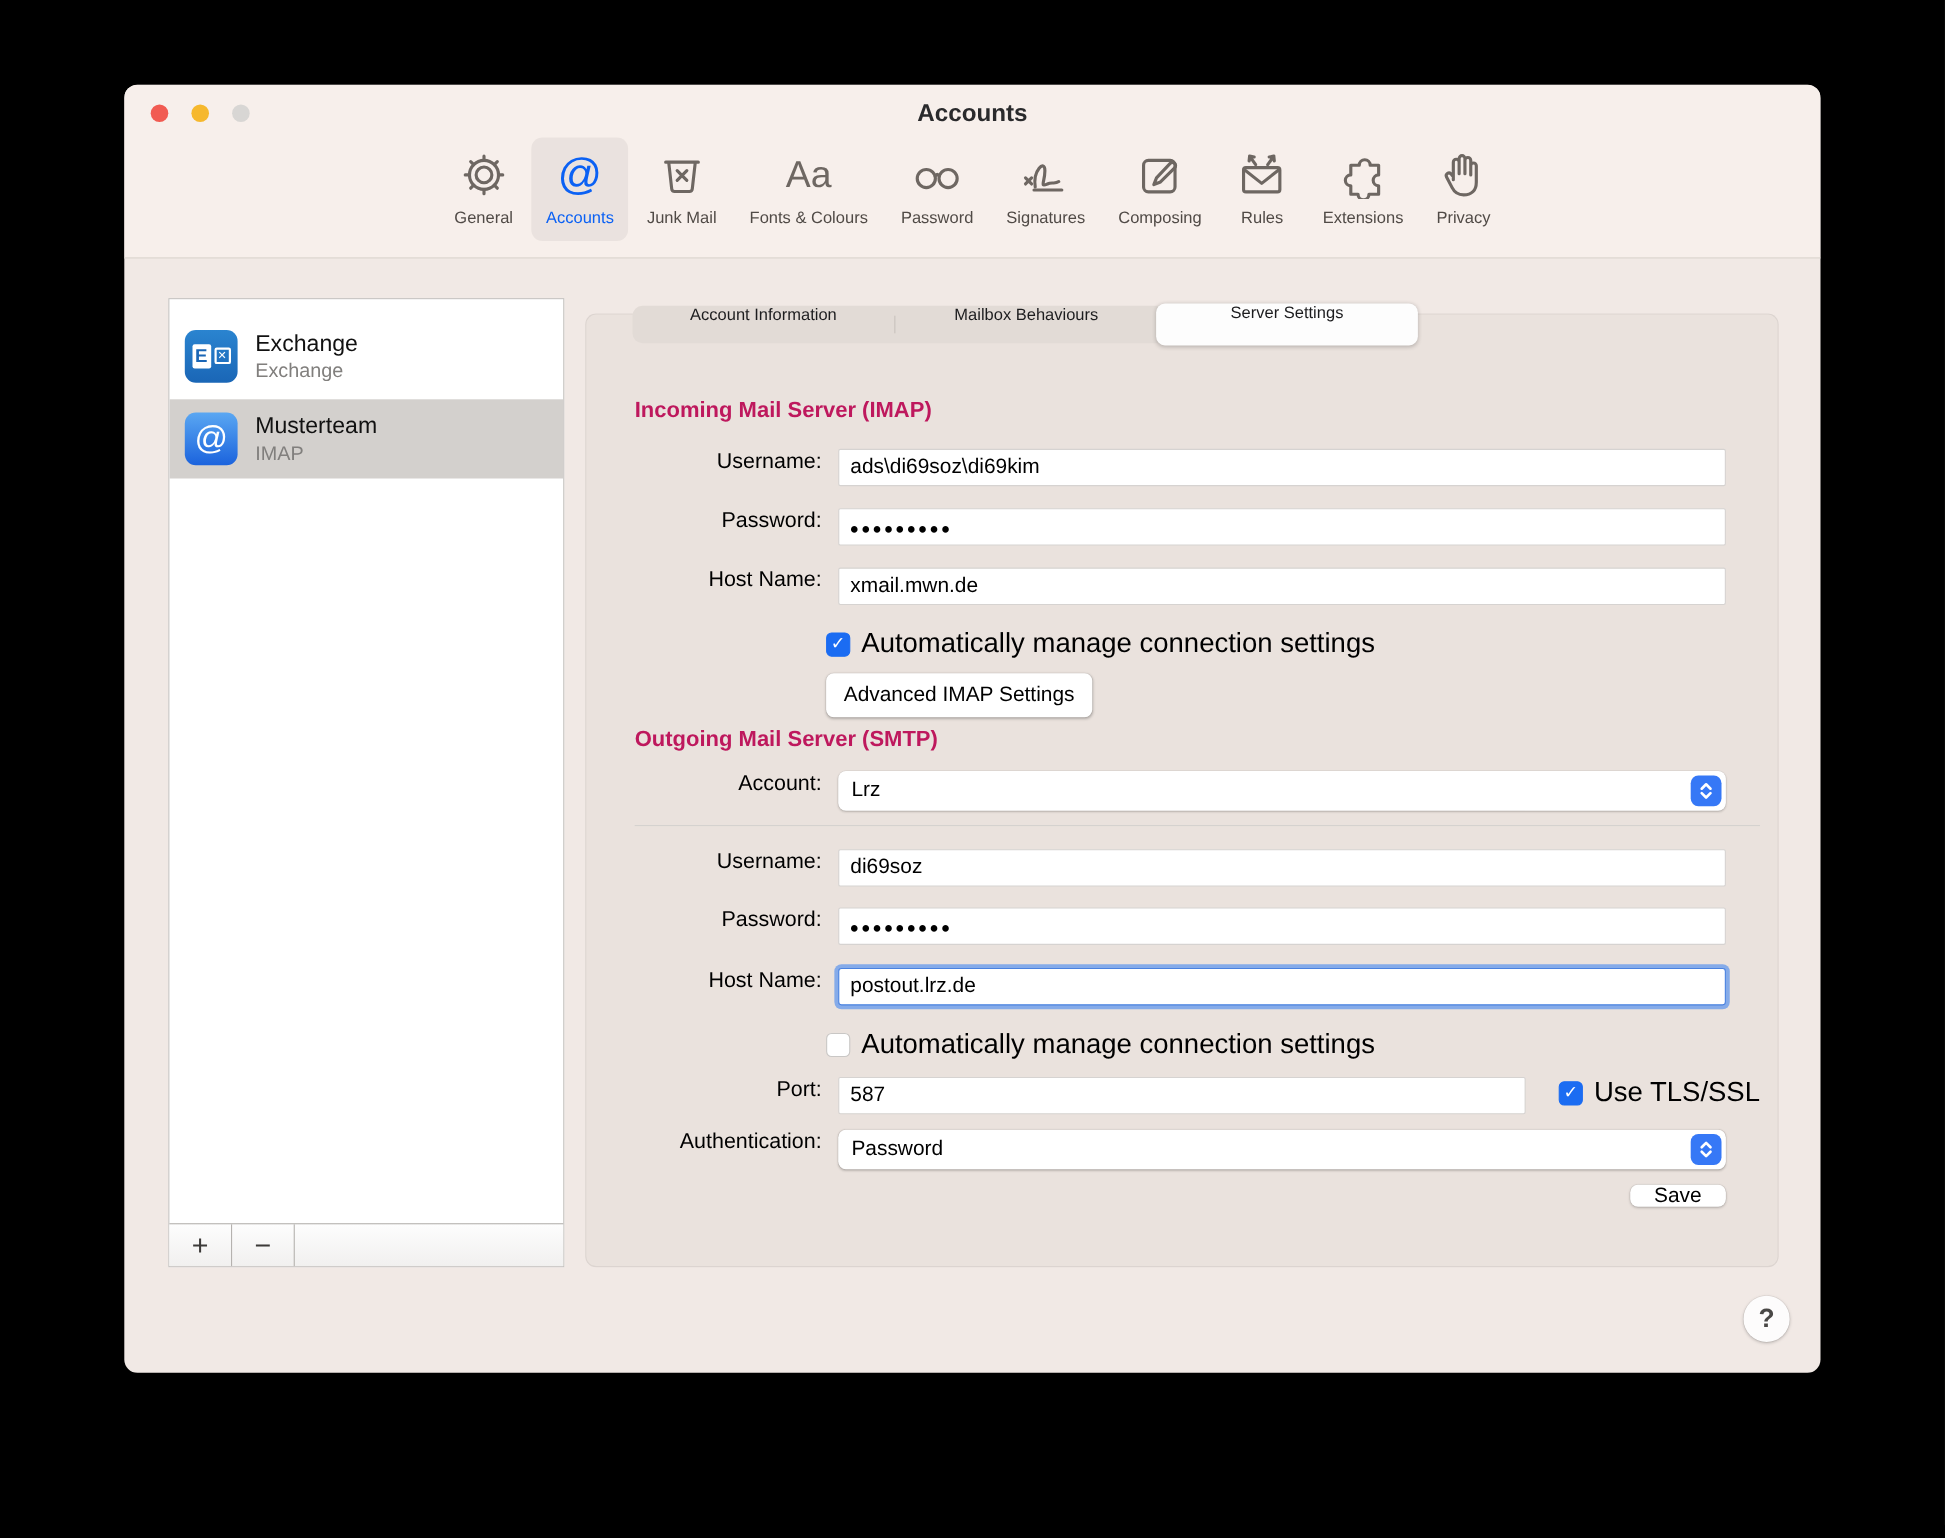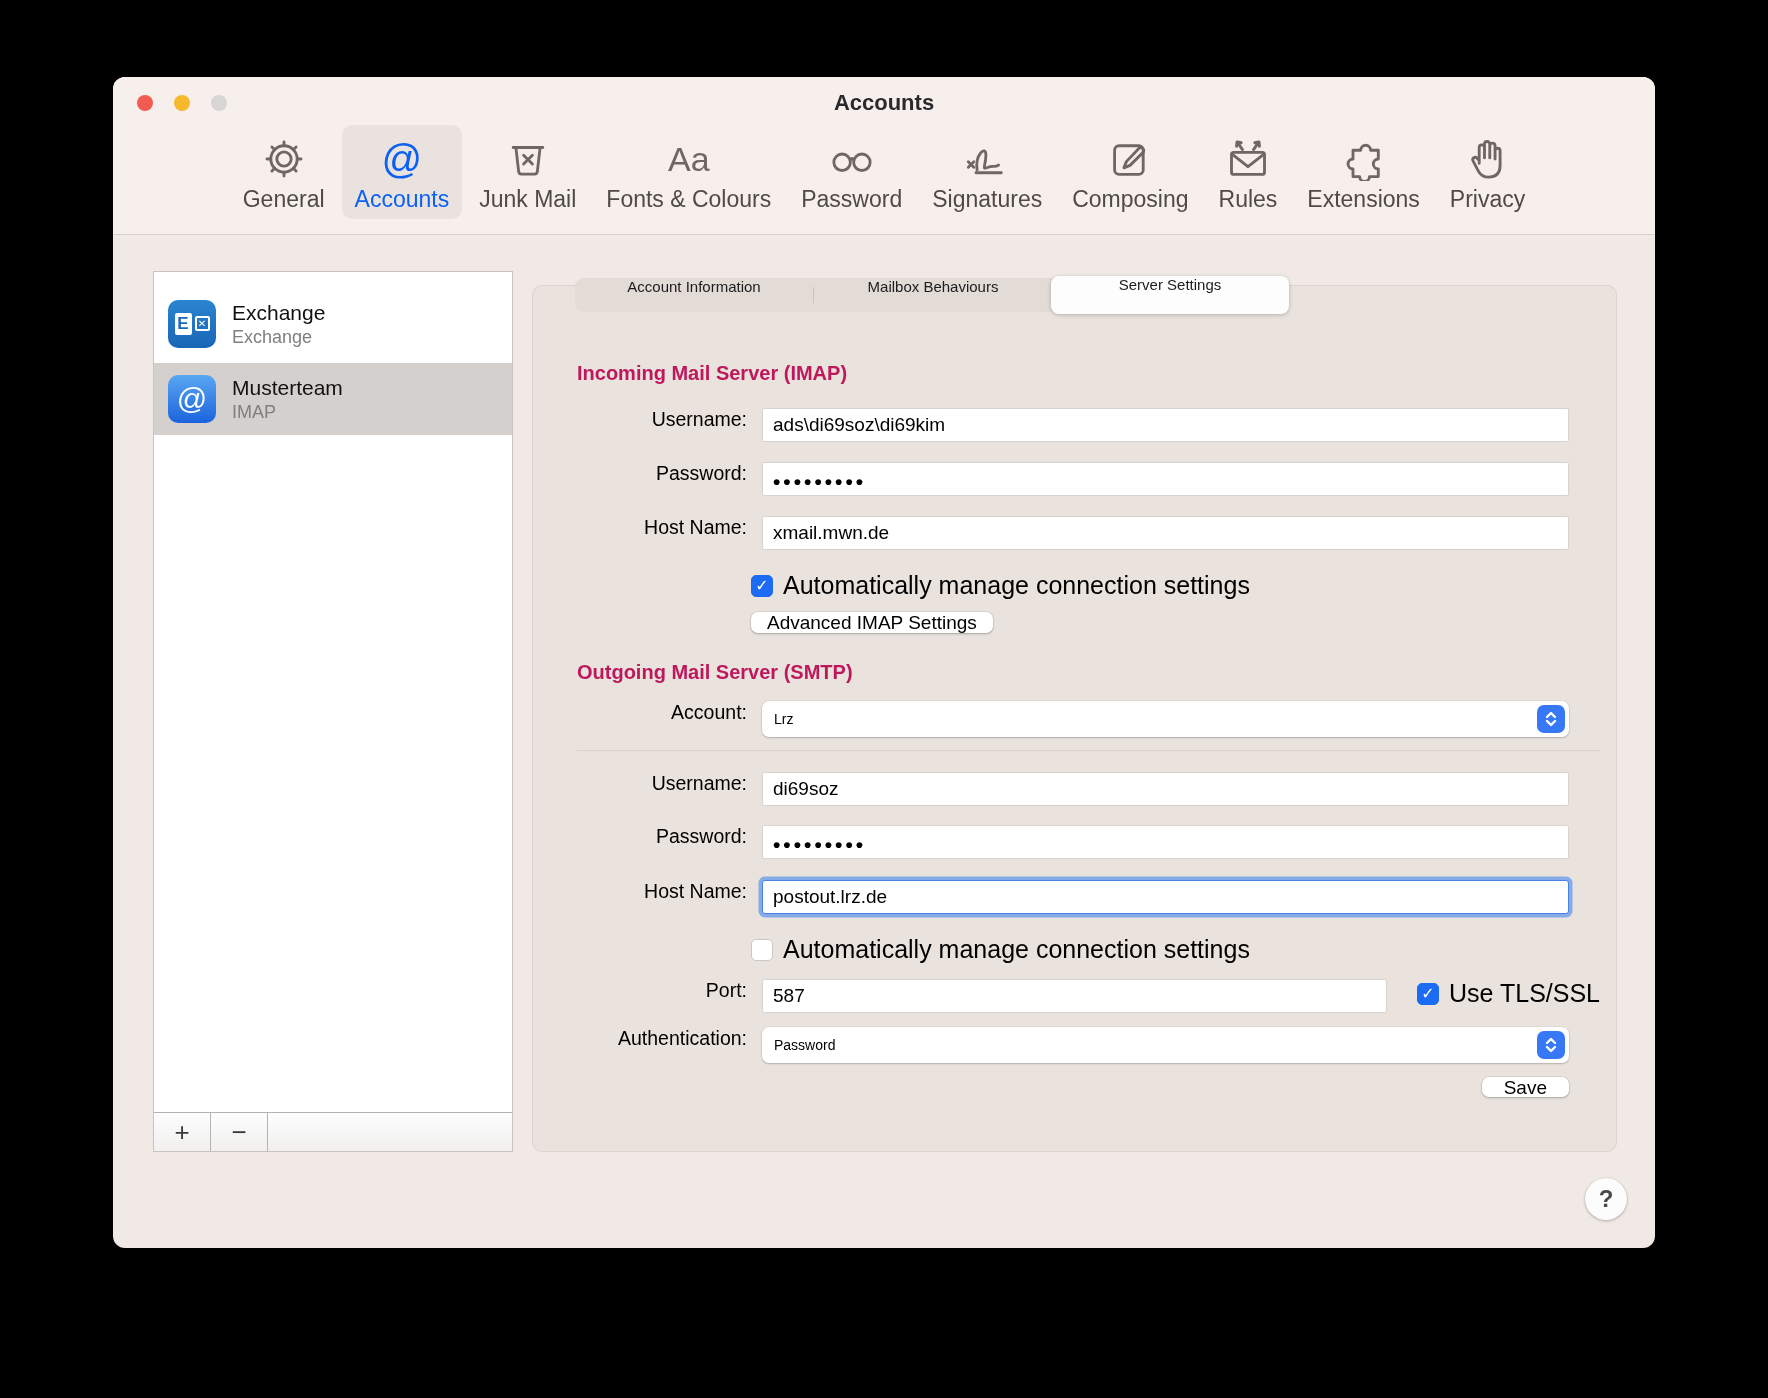--- a/index.html
+++ b/index.html
@@ -22,21 +22,21 @@
   .tb-item{display:flex;flex-direction:column;align-items:center;gap:4px;
     padding:8px 13px 10px;border-radius:10px;color:#6e6762;cursor:default;}
   .tb-item.selected{background:rgba(0,0,0,.05);color:#0b61f4;}
   .tb-item.selected .tb-label{color:#0b61f4;}
   .tb-icon{height:52px;display:flex;align-items:center;justify-content:center;}
   .tb-icon svg{display:block;}
   .tb-icon svg *{stroke:#6e6762;fill:none;stroke-width:2.6;stroke-linecap:round;stroke-linejoin:round;}
   .tb-glyph{font-size:40px;line-height:48px;color:#6e6762;}
   .tb-item.selected .tb-glyph{color:#0b61f4;}
   .tb-glyph.aa{font-size:34px;}
-  .tb-label{font-size:23px;line-height:20px;white-space:nowrap;color:#504a46;text-align:right;}
+  .tb-label{font-size:15px;line-height:20px;white-space:nowrap;color:#504a46;text-align:right;}
   .tb-item.selected .tb-label{color:#0b61f4;}
   
   .sidebar{position:absolute;left:40px;top:194px;width:360px;height:881px;background:#fff;
     border:1px solid #c6c3c0;display:flex;flex-direction:column;}
   .acct-list{flex:1;padding-top:12px;overflow:hidden;}
   .acct-row{display:flex;align-items:center;gap:16px;padding:12px 14px;height:79px;}
   .acct-row.selected{background:#d3d0cd;height:72px;}
   .acct-icon{width:48px;height:48px;border-radius:10px;flex:0 0 auto;position:relative;}
   .acct-icon.exchange{background:linear-gradient(#2a84d0,#1a66b6);display:flex;align-items:center;justify-content:center;gap:3px;}
   .ex-e{background:#fff;color:#1a66b6;font-weight:bold;font-size:17px;width:17px;height:22px;
@@ -71,26 +71,26 @@
   .tfield.pw{font-size:21px;letter-spacing:3px;font-weight:bold;padding-top:6px;}
   .tfield.focused{border:1px solid #4a82e0;box-shadow:0 0 0 3.5px #85abe9;border-radius:3px;}
   .indent{margin-left:218px;}
   .cbrow{position:absolute;display:flex;align-items:center;gap:10px;}
   .checkbox{width:22px;height:22px;border-radius:5px;background:#fff;border:1px solid #c9c7c5;
     display:flex;align-items:center;justify-content:center;flex:0 0 auto;}
   .checkbox .mark{display:none;color:#fff;font-size:16px;font-weight:bold;line-height:1;}
   .checkbox.checked{background:#1b6cf2;border-color:#1b6cf2;}
   .checkbox.checked .mark{display:block;}
   .cblabel{font-size:25px;color:#000;white-space:nowrap;}
-  .push-btn{height:21px;padding:0 16px;background:#fff;border:none;border-radius:7px;
+  .push-btn{height:40px;padding:0 16px;background:#fff;border:none;border-radius:7px;
     box-shadow:0 0 0 .5px rgba(0,0,0,.08),0 1px 2.5px rgba(0,0,0,.25);
     font-size:19px;color:#000;font-family:inherit;}
   .dropdown{flex:1;height:36px;background:#fff;border-radius:7px;position:relative;
     box-shadow:0 0 0 .5px rgba(0,0,0,.08),0 1px 2px rgba(0,0,0,.2);
-    display:flex;align-items:center;font-size:14px;color:#000;padding:0 46px 0 12px;}
+    display:flex;align-items:center;font-size:19px;color:#000;padding:0 46px 0 12px;}
   .stepper{position:absolute;right:4px;top:4px;width:28px;height:28px;border-radius:7px;background:#3678f6;
     display:flex;align-items:center;justify-content:center;}
   .stepper svg{display:block;}
   .stepper svg path{stroke:#fff;stroke-width:2.4;fill:none;stroke-linecap:round;stroke-linejoin:round;}
   .hsep{position:absolute;left:44px;right:16px;height:1px;background:#d5d2cf;}
   .save-row{position:absolute;right:47px;display:flex;}
   .save-btn{height:20px;padding:0 22px;background:#fff;border:none;border-radius:7px;
     box-shadow:0 0 0 .5px rgba(0,0,0,.08),0 1px 2.5px rgba(0,0,0,.25);font-size:19px;color:#000;font-family:inherit;}
   .help-btn{position:absolute;left:1472px;top:1101px;width:42px;height:42px;border-radius:50%;background:#fdfcfc;
     box-shadow:0 0 0 .5px rgba(0,0,0,.08),0 1px 3px rgba(0,0,0,.25);

